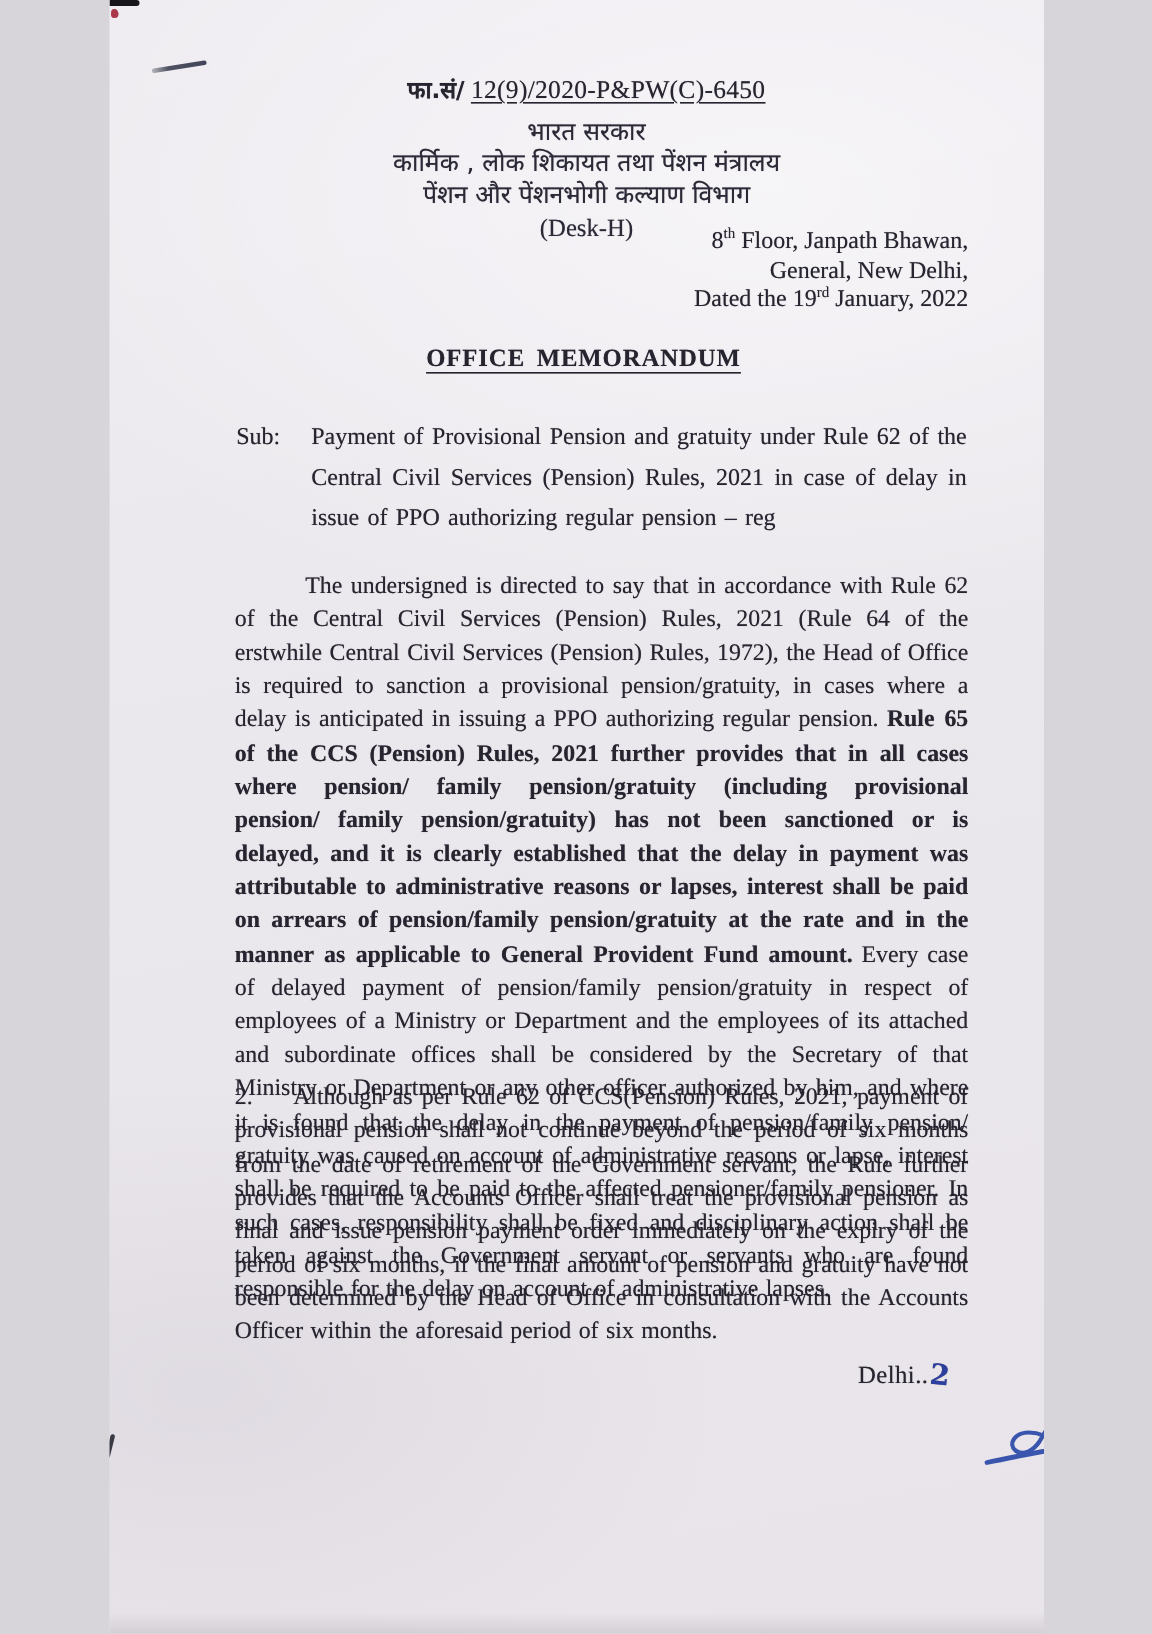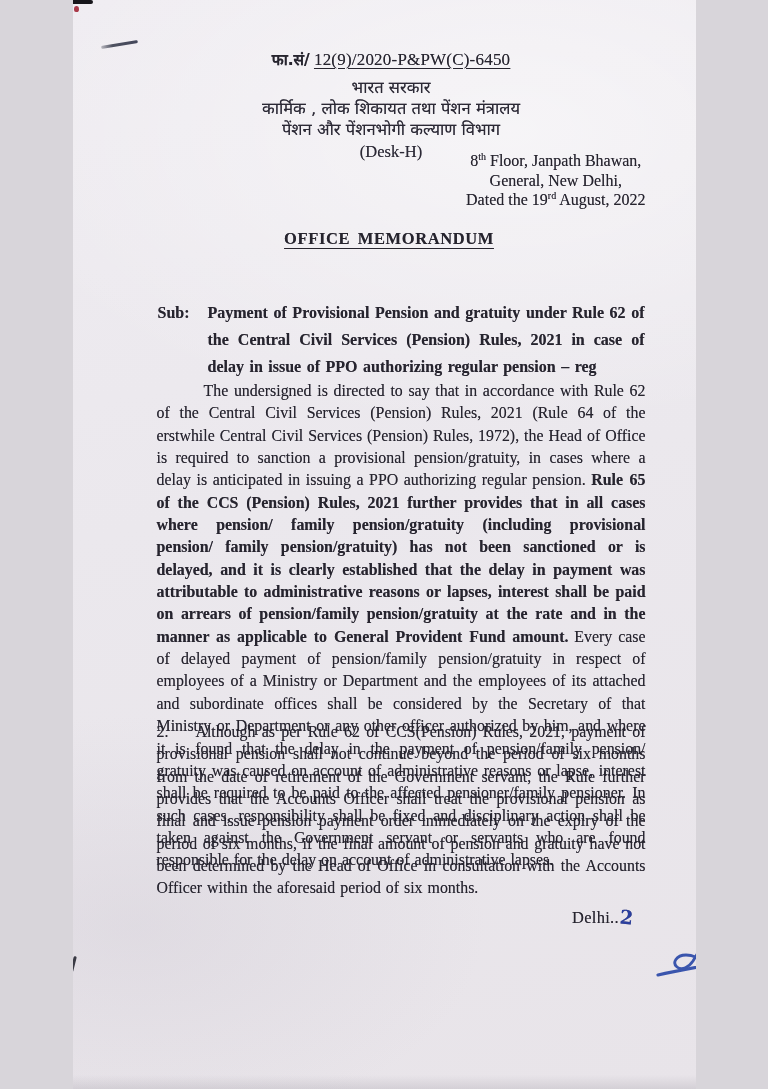--- a/index.html
+++ b/index.html
@@ -49,34 +49,34 @@
   
   .header-center { position: absolute; left: 0; top: 48px; width: 100%; text-align: center; transform: translateX(7px); }
   .ref-line { font-size: 17px; white-space: nowrap; }
   .ref-label { font-family: "DejaVu Sans", sans-serif; font-weight: bold; font-size: 15.5px; }
   .ref-value { text-decoration: underline; text-underline-offset: 3px; letter-spacing: 0.2px; }
   .letterhead { margin-top: 7px; font-family: "DejaVu Sans", sans-serif; font-size: 16.5px; line-height: 21px; font-weight: 500; color: #2b2935; }
   .desk-line { margin-top: 2px; font-family: "Liberation Serif", serif; font-size: 16.5px; color: #2b2935; }
 
   .address-block {
     position: absolute; top: 151px; right: 50px;
-    text-align: center; font-size: 16px; line-height: 19.5px; white-space: nowrap;
+    text-align: right; font-size: 16px; line-height: 19.5px; white-space: nowrap;
   }
   sup { font-size: 10px; line-height: 0; }
 
   .memo-title {
     position: absolute; top: 229px; left: 0; width: 100%; text-align: center; transform: translateX(5px);
     font-size: 16.5px; font-weight: bold; letter-spacing: 0.6px; word-spacing: 3px;
     text-decoration: underline; text-underline-offset: 3.5px;
   }
 
   
   .subject-block {
-    position: absolute; top: 299px; left: 85px; right: 51px;
-    display: flex; font-weight: bold; font-size: 16px; line-height: 27px;
+    position: absolute; top: 278px; left: 85px; right: 51px;
+    display: flex; font-weight: normal; font-size: 16px; line-height: 27px;
   }
   .subject-label { flex: 0 0 50px; }
   .subject-text { flex: 1; text-align: justify; word-spacing: 1.5px; }
 
   
   .para {
     position: absolute; left: 84px; right: 50px;
     font-size: 15.9px; line-height: 22.35px;
     text-align: justify; word-spacing: 1px;
   }
@@ -118,21 +118,21 @@
       <div>भारत सरकार</div>
       <div>कार्मिक , लोक शिकायत तथा पेंशन मंत्रालय</div>
       <div>पेंशन और पेंशनभोगी कल्याण विभाग</div>
     </div>
     <div class="desk-line">(Desk-H)</div>
   </div>
 
   <div class="address-block">
     <div><span>8</span><sup>th</sup><span> Floor, Janpath Bhawan,</span></div>
     <div>General, New Delhi,</div>
-    <div><span>Dated the 19</span><sup>rd</sup><span> August, 2022</span></div>
+    <div><span>Dated the 19</span><sup>rd</sup><span> January, 2022</span></div>
   </div>
 
   <div class="memo-title">OFFICE MEMORANDUM</div>
 
   <div class="subject-block">
     <div class="subject-label">Sub:</div>
     <div class="subject-text">Payment of Provisional Pension and gratuity under Rule 62 of the Central Civil Services (Pension) Rules, 2021 in case of delay in issue of PPO authorizing regular pension – reg</div>
   </div>
 
   <div class="para para-1"><span>The undersigned is directed to say that in accordance with Rule 62 of the Central Civil Services (Pension) Rules, 2021 (Rule 64 of the erstwhile Central Civil Services (Pension) Rules, 1972), the Head of Office is required to sanction a provisional pension/gratuity, in cases where a delay is anticipated in issuing a PPO authorizing regular pension. </span><span class="bold-run">Rule 65 of the CCS (Pension) Rules, 2021 further provides that in all cases where pension/ family pension/gratuity (including provisional pension/ family pension/gratuity) has not been sanctioned or is delayed, and it is clearly established that the delay in payment was attributable to administrative reasons or lapses, interest shall be paid on arrears of pension/family pension/gratuity at the rate and in the manner as applicable to General Provident Fund amount.</span><span> Every case of delayed payment of pension/family pension/gratuity in respect of employees of a Ministry or Department and the employees of its attached and subordinate offices shall be considered by the Secretary of that Ministry or Department or any other officer authorized by him, and where it is found that the delay in the payment of pension/family pension/ gratuity was caused on account of administrative reasons or lapse, interest shall be required to be paid to the affected pensioner/family pensioner. In such cases, responsibility shall be fixed and disciplinary action shall be taken against the Government servant or servants who are found responsible for the delay on account of administrative lapses.</span></div>

